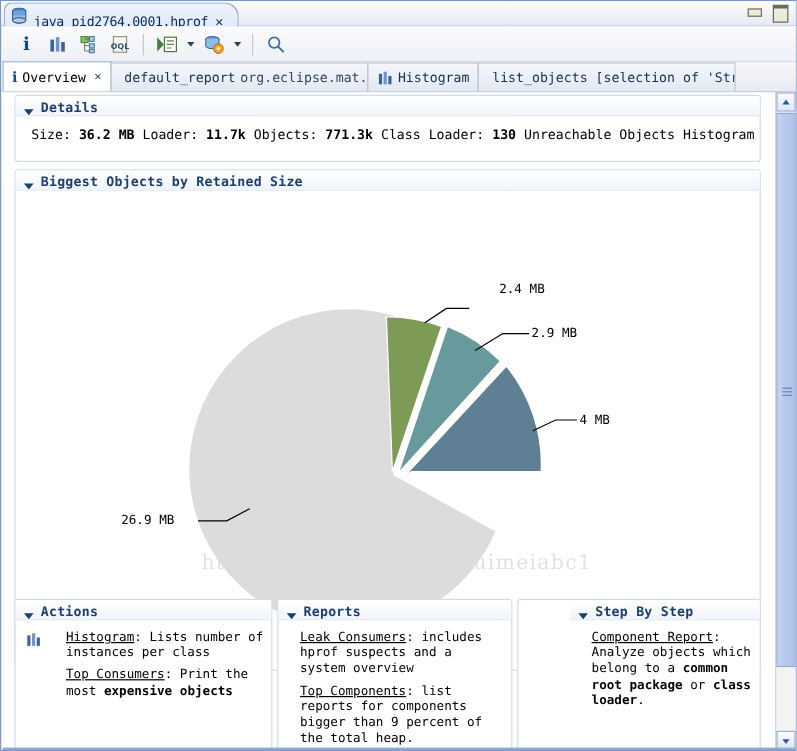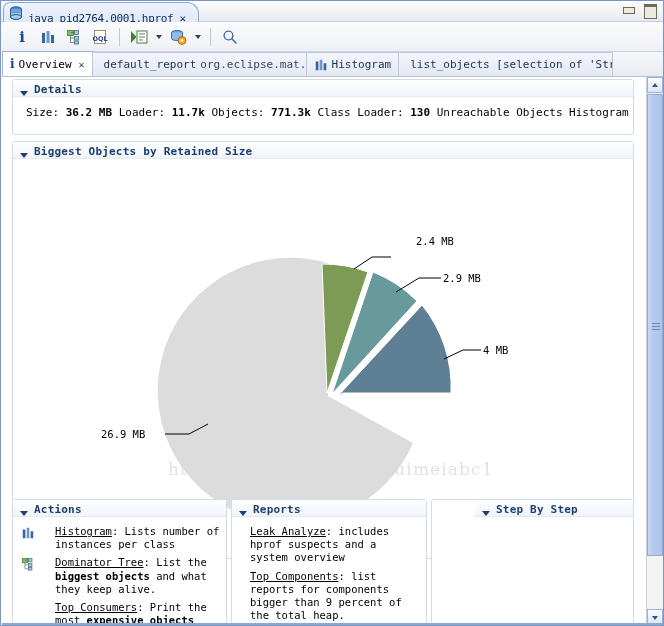--- a/index.html
+++ b/index.html
@@ -416,63 +416,56 @@
             <div class="info-ico">
               <svg width="14" height="14" viewBox="0 0 16 16">
                 <rect x="2" y="4" width="3" height="10" fill="#39639c"></rect>
                 <rect x="6.5" y="2" width="3" height="12" fill="#6e93c6"></rect>
                 <rect x="11" y="6" width="3" height="8" fill="#39639c"></rect>
               </svg>
             </div>
             <div class="info-txt"><u>Histogram</u><span>: Lists number of instances per class</span></div>
           </div>
 
-          <div class="info-row">
-            <div class="info-ico">
-              <svg width="14" height="14" viewBox="0 0 16 16">
-                <rect x="1.5" y="1.5" width="6" height="5" fill="#86c06a" stroke="#3e7a33" stroke-width="0.8"></rect>
-                <rect x="8.5" y="1.5" width="4" height="4" fill="#9fcfe6" stroke="#3f6d86" stroke-width="0.8"></rect>
-                <rect x="8.5" y="7.5" width="4" height="3.5" fill="#9fcfe6" stroke="#3f6d86" stroke-width="0.8"></rect>
-                <rect x="8.5" y="12" width="4" height="3" fill="#9fcfe6" stroke="#3f6d86" stroke-width="0.8"></rect>
-                <path d="M4.5 6.5 V13.5 H8.5 M4.5 9 H8.5 M4.5 3.5 H8.5" stroke="#5a5a5a" stroke-width="0.7" fill="none"></path>
-              </svg>
-            </div>
-            <div class="info-txt"><u>Dominator Tree</u><span>: List the </span><b>biggest objects</b><span> and what they keep alive.</span></div>
-          </div>
 
           <div class="info-row">
             <div class="info-ico blank"></div>
             <div class="info-txt"><u>Top Consumers</u><span>: Print the most </span><b>expensive objects</b></div>
           </div>
 
         </div>
       </div>
 
       <div class="panel" style="left:229px; top:422px; width:196px; height:126px;">
         <div class="panel-hd">
           <div class="tw"></div>
           <div class="panel-title">Reports</div>
         </div>
         <div class="info-body" style="padding-left:18px;">
 
           <div class="info-row">
-            <div class="info-txt"><u>Leak Analyze</u><span>: includes hprof suspects and a system overview</span></div>
+            <div class="info-txt"><u>Leak Consumers</u><span>: includes hprof suspects and a system overview</span></div>
           </div>
 
           <div class="info-row">
             <div class="info-txt"><u>Top Components</u><span>: list reports for components bigger than 9 percent of the total heap.</span></div>
           </div>
 
         </div>
       </div>
 
       <div class="panel" style="left:429px; top:422px; width:203px; height:126px;padding-left:43px;">
         <div class="panel-hd">
           <div class="tw"></div>
           <div class="panel-title">Step By Step</div>
+        </div>
+        <div class="info-body" style="padding-left:18px;">
+          <div class="info-row">
+            <div class="info-txt"><u>Component Report</u><span>: Analyze objects which belong to a </span><b>common root package</b><span> or </span><b>class loader</b><span>.</span></div>
+          </div>
         </div>
       </div>
 
     </div>
 
     <div class="vscroll">
       <div class="sb-btn up"></div>
       <div class="sb-thumb">
         <div class="sb-grip">
             <i></i>

